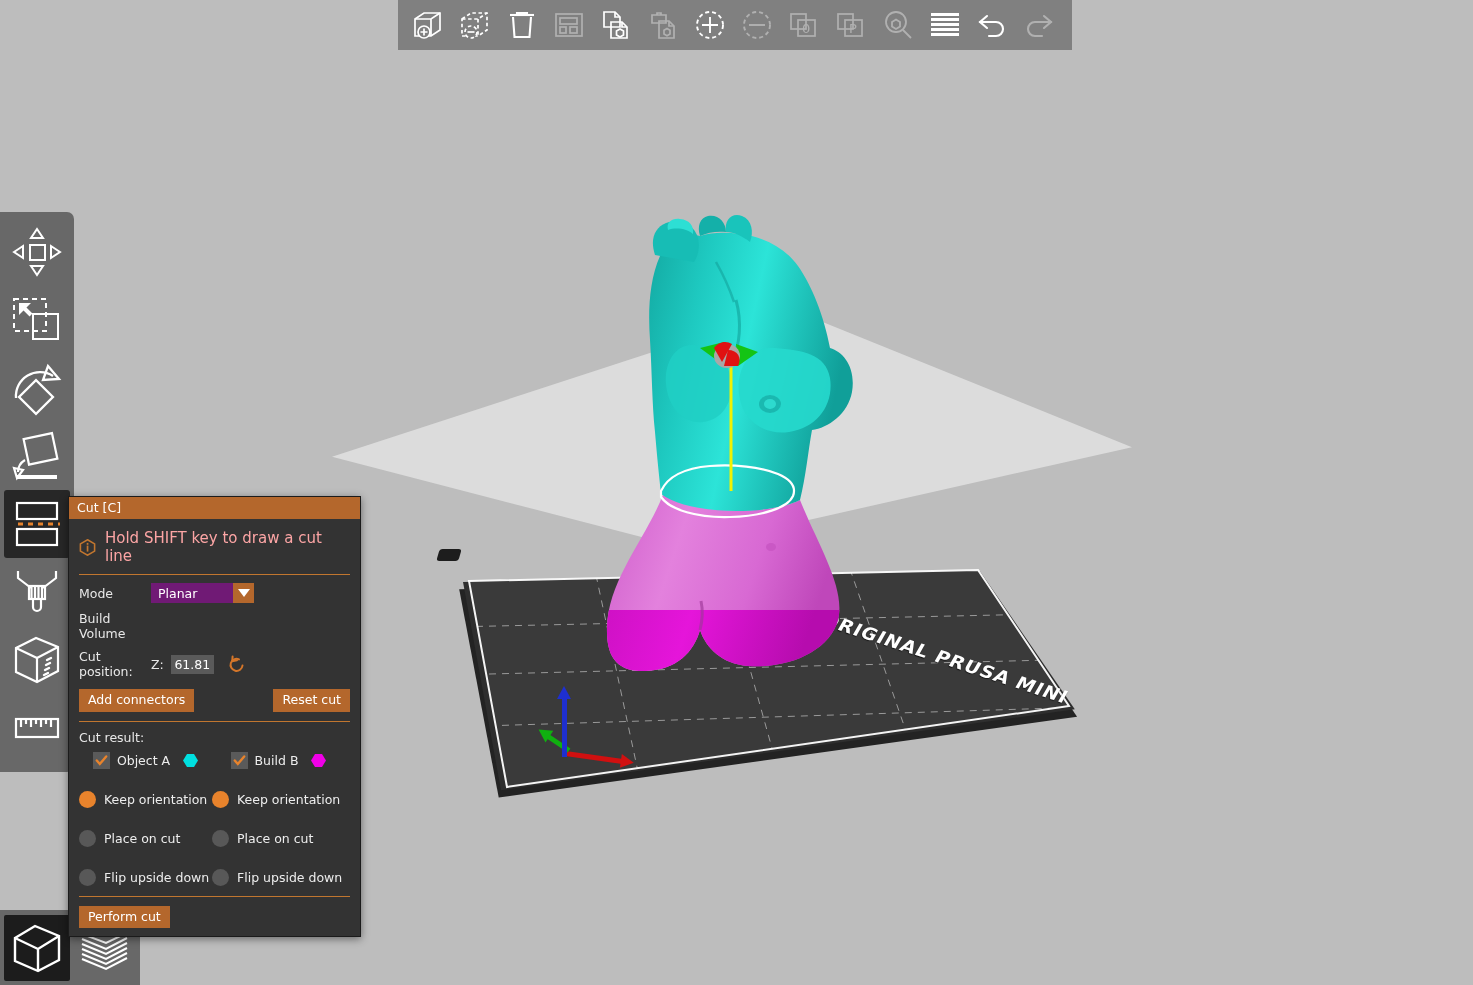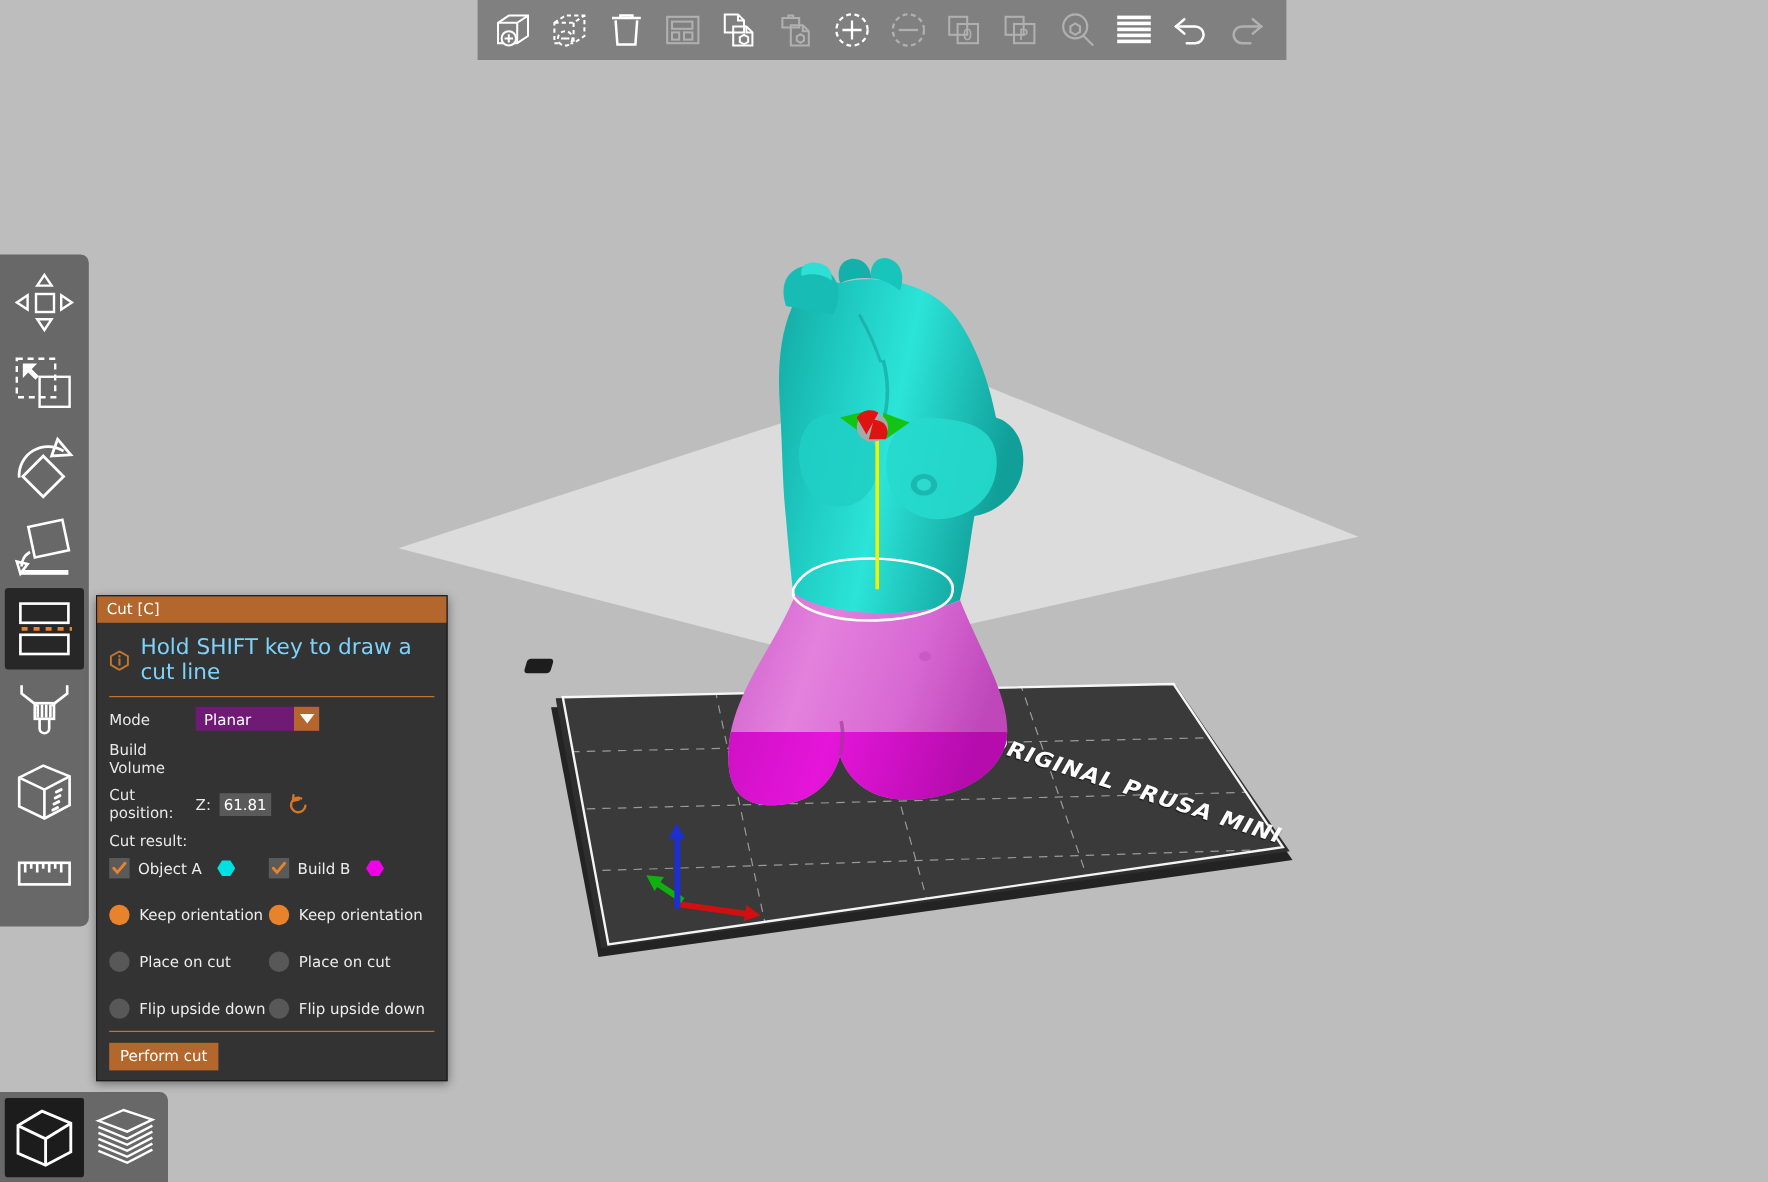--- a/index.html
+++ b/index.html
@@ -90,35 +90,35 @@
     position:absolute;left:0;top:910px;width:140px;height:75px;
     background:rgba(97,97,97,.92);
     border-radius:0 7px 0 0;
     display:flex;align-items:center;padding-left:4px;box-sizing:border-box;gap:2px;
   }
   .vt-item{width:66px;height:66px;display:flex;align-items:center;justify-content:center;cursor:pointer;border-radius:2px;}
   .vt-item.active{background:#1c1c1c;}
 
   
   #cutdlg{
-    position:absolute;left:80px;top:496px;width:291px;
+    position:absolute;left:68px;top:496px;width:291px;
     background:#333333;
     border:1px solid #1b1b1b;
     color:#ededed;
     font-size:12.5px;
     box-shadow:0 2px 8px rgba(0,0,0,.45);
   }
   .dlg-title{
     background:#b4672c;color:#ffffff;font-size:12.5px;
     padding:3px 8px 4px 8px;user-select:none;cursor:move;
   }
   .dlg-body{padding:0 10px 8px 10px;}
   .hint-row{display:flex;align-items:center;gap:9px;padding:10px 0 9px 0;border-bottom:1px solid #c1762f;}
   .hint-ico{width:17px;height:17px;flex:0 0 17px;}
-  .hint-text{color:#7dd3fc;font-size:18px;}
+  .hint-text{color:#fca5a5;font-size:15px;}
 
   .row{display:flex;align-items:center;margin-top:8px;}
   .lbl{color:#e8e8e8;font-size:12.5px;}
   .mode-lbl{width:72px;}
   .combo{
     position:relative;width:103px;height:20px;background:#701a75;
     display:flex;align-items:center;cursor:pointer;
   }
   .combo-val{padding-left:7px;color:#ffffff;font-size:12.5px;}
   .combo-arrow{
@@ -143,21 +143,21 @@
     background:#b4672c;color:#ffffff;border:none;font-family:inherit;font-size:12.5px;
     padding:3px 9px 4px 9px;cursor:pointer;line-height:1.25;
   }
 
   .sec-lbl{margin-top:8px;color:#e8e8e8;font-size:12.5px;}
 
   .cols{display:flex;margin-top:7px;}
   .col{width:133px;}
   .col + .col{margin-left:0px;}
 
-  .chkline{display:flex;align-items:center;gap:7px;}
+  .chkline{display:flex;align-items:center;gap:7px;justify-content:center;}
   .chkbox{width:17px;height:17px;background:#5a5a5a;display:flex;align-items:center;justify-content:center;cursor:pointer;}
   .chkbox svg{display:block;}
   .hexsw{width:15px;height:15px;margin-left:6px;}
 
   .radline{display:flex;align-items:center;gap:8px;margin-top:22px;cursor:pointer;}
   .radio{width:17px;height:17px;border-radius:50%;background:#585858;flex:0 0 17px;}
   .radio.on{background:#e8832c;}
   .rad-lbl{font-size:12.5px;color:#ededed;}
 
   .cutinto{margin-top:13px;}
@@ -558,20 +558,24 @@
       <span class="cp-z">Z:</span>
       <input class="cp-input" type="text" value="61.81" style="">
       <span class="reset-ico">
         <svg width="18" height="18" viewBox="0 0 18 18" fill="none" stroke="#d4762a" stroke-width="2" stroke-linecap="round">
           <path d="M14.5 10.5 A6 6 0 1 1 11 4.4"></path>
           <path d="M4.6 1.6 L4.2 6.3 L9 5.3"></path>
         </svg>
       </span>
     </div>
 
+    <div class="btnrow">
+      <button class="obtn">Add connectors</button>
+      <button class="obtn">Reset cut</button>
+    </div>
 
     <div class="sec-lbl">Cut result:</div>
 
     <div class="cols">
 
       <div class="col">
         <div class="chkline">
           <span class="chkbox">
             <svg width="13" height="13" viewBox="0 0 13 13" fill="none" stroke="#e8832c" stroke-width="2.4" stroke-linecap="round">
               <path d="M1.8 6.5 L4.8 10 L11.2 2.4"></path>

